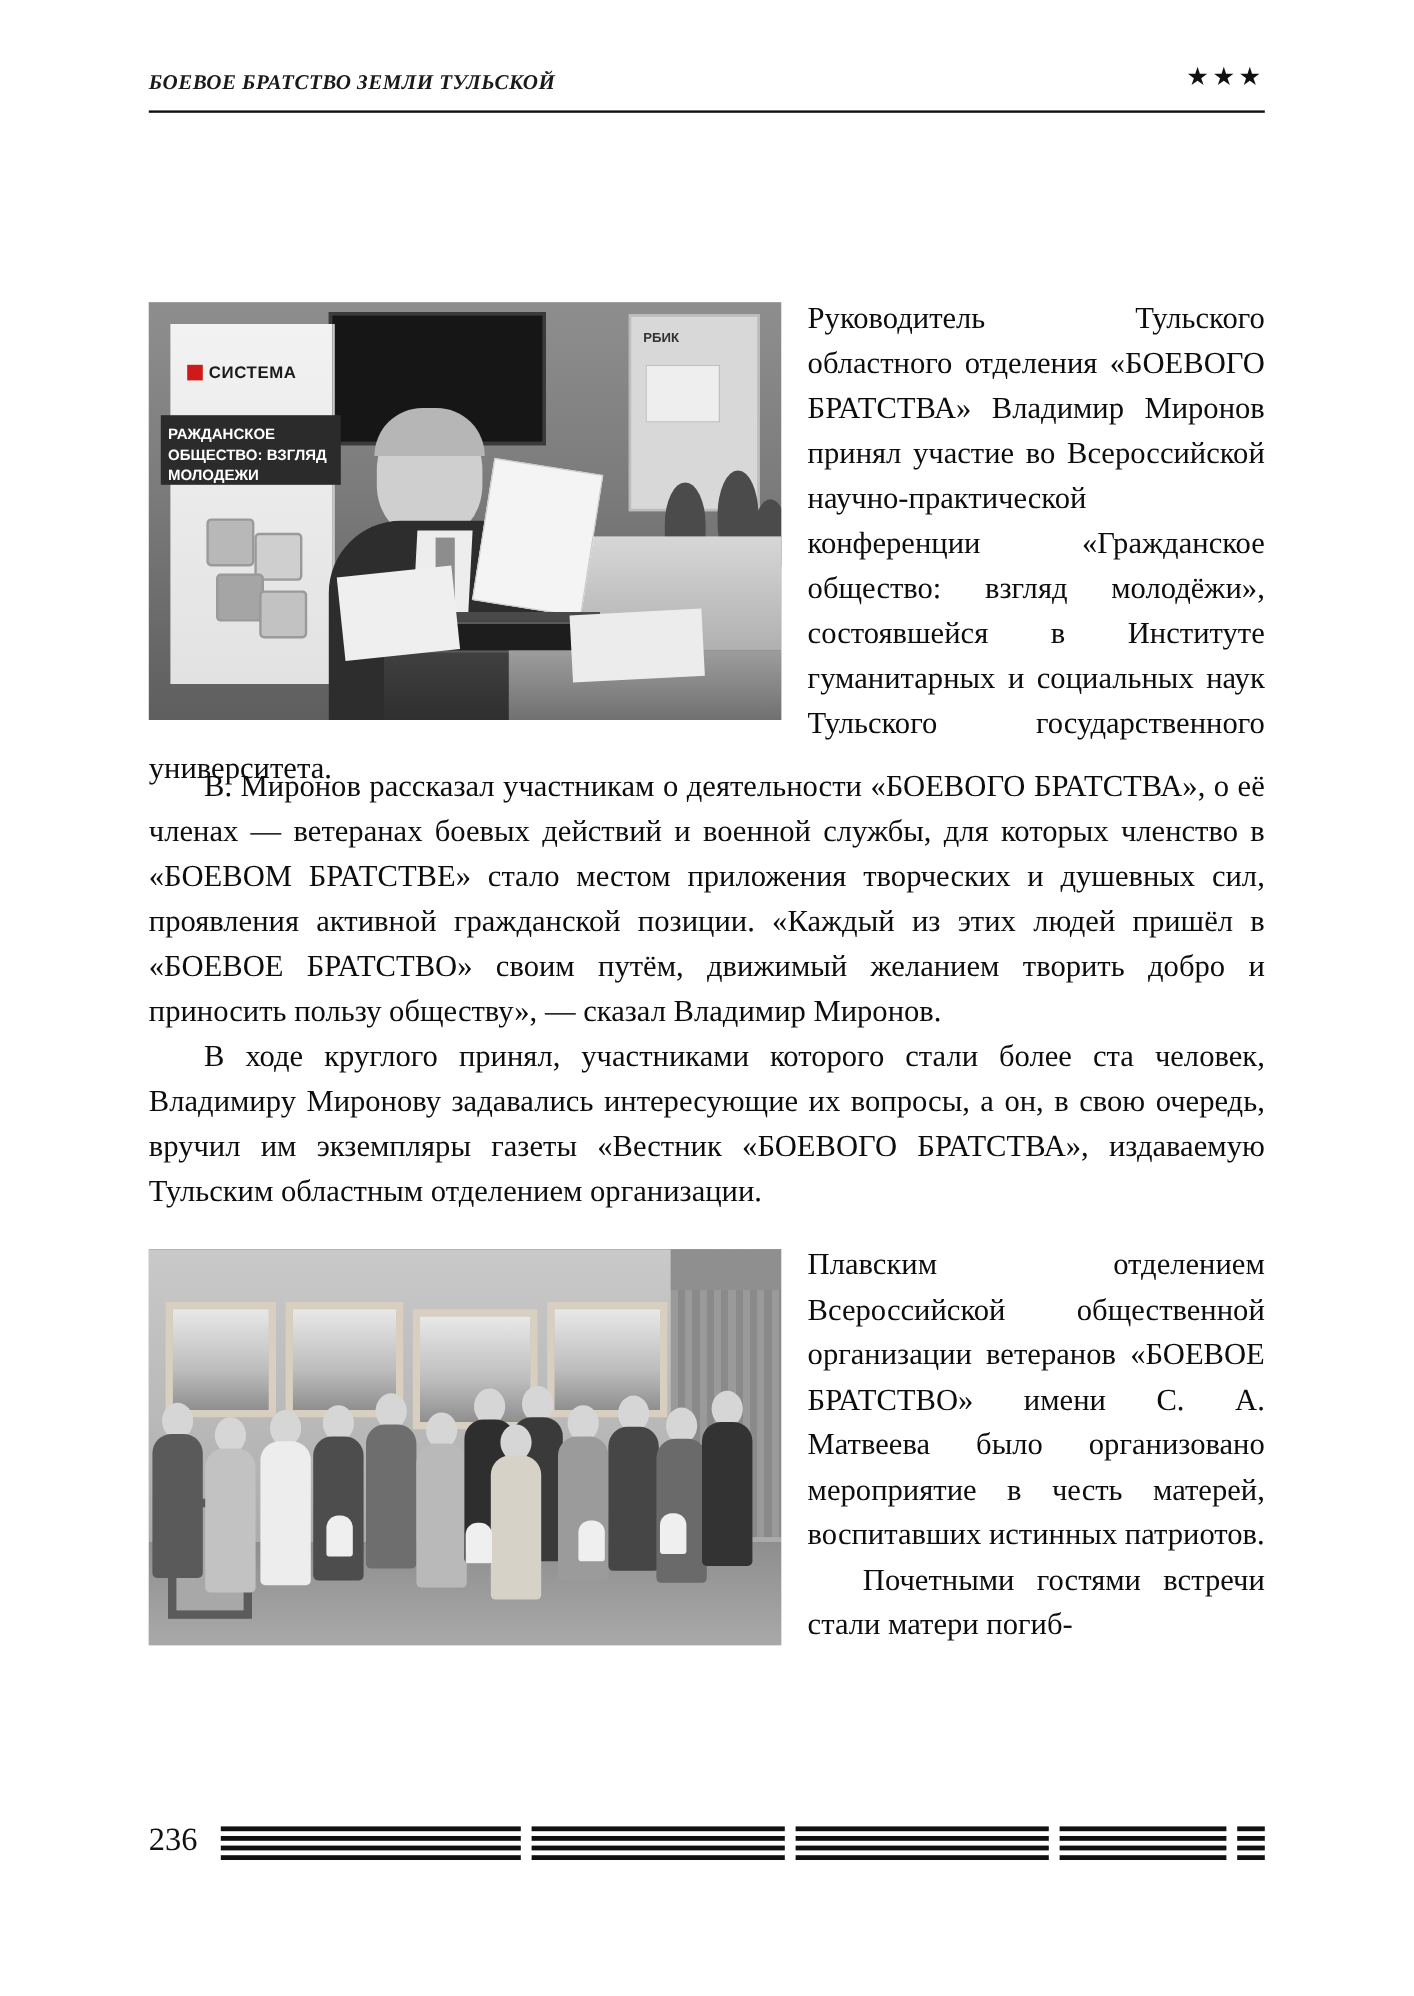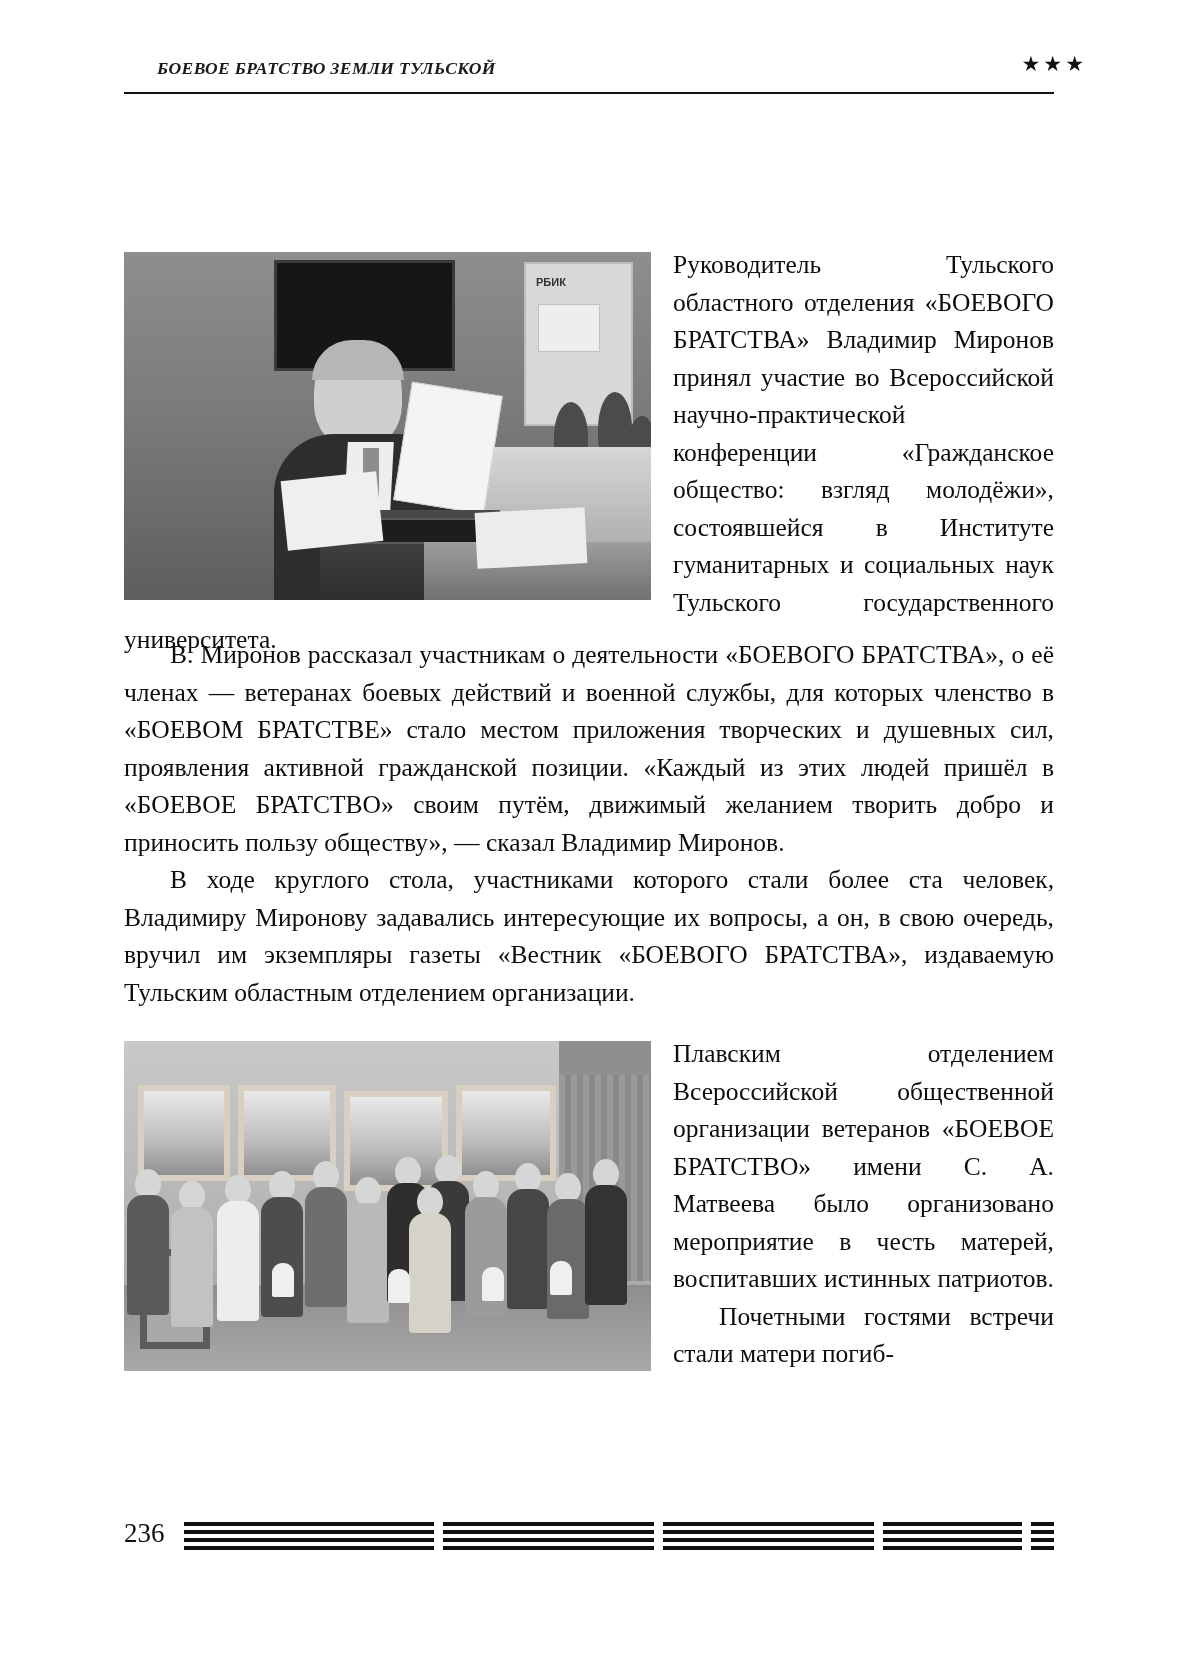--- a/index.html
+++ b/index.html
@@ -21,21 +21,20 @@
     width: 1178px;
     height: 1663px;
   }
   
   .header {
     position: absolute;
     left: 124px;
     top: 58px;
     width: 930px;
     height: 34px;
-    margin-left: 33px;
   }
   .header-title {
     position: absolute;
     left: 0;
     top: 0;
     font-family: "Liberation Serif", serif;
     font-style: italic;
     font-weight: 700;
     font-size: 17.5px;
     letter-spacing: 0.4px;
@@ -354,20 +353,30 @@
   <div class="header-rule"></div>
 
 
   <div class="block1">
     <div class="photo1">
       <div class="p1-wall"></div>
       <div class="p1-screen"></div>
       <div class="p1-door">
         <div class="lbl">РБИК</div>
         <div class="arrow"></div>
+      </div>
+      <div class="p1-banner">
+        <div class="logo"><span class="sq"></span><span>СИСТЕМА</span></div>
+        <div class="strip">РАЖДАНСКОЕ ОБЩЕСТВО: ВЗГЛЯД МОЛОДЕЖИ</div>
+        <div class="puzzle">
+            <i></i>
+            <i></i>
+            <i></i>
+            <i></i>
+          </div>
       </div>
       <div class="p1-audience">
           <i></i>
           <i></i>
           <i></i>
         </div>
       <div class="p1-table"></div>
       <div class="p1-man-head"></div>
       <div class="p1-man-hair"></div>
       <div class="p1-man-body"></div>
@@ -381,21 +390,21 @@
       <div class="p1-deskfront"></div>
       <div class="p1-paper-c"></div>
     </div>
     <div class="block1-text">
       <p>Руководитель Тульского областного отделения «БОЕВОГО БРАТСТВА» Владимир Миронов принял участие во Всероссийской научно-практической конференции «Гражданское общество: взгляд молодёжи», состоявшейся в Институте гуманитарных и социальных наук Тульского государственного университета.</p>
     </div>
   </div>
 
   <div class="para-mid col-text">
     <p>В. Миронов рассказал участникам о деятельности «БОЕВОГО БРАТСТВА», о её членах — ветеранах боевых действий и военной службы, для которых членство в «БОЕВОМ БРАТСТВЕ» стало местом приложения творческих и душевных сил, проявления активной гражданской позиции. «Каждый из этих людей пришёл в «БОЕВОЕ БРАТСТВО» своим путём, движимый желанием творить добро и приносить пользу обществу», — сказал Владимир Миронов.</p>
-    <p>В ходе круглого стола, участниками которого стали более ста человек, Владимиру Миронову задавались интересующие их вопросы, а он, в свою очередь, вручил им экземпляры газеты «Вестник «БОЕВОГО БРАТСТВА», издаваемую Тульским областным отделением организации.</p>
+    <p>В ходе круглого принял, участниками которого стали более ста человек, Владимиру Миронову задавались интересующие их вопросы, а он, в свою очередь, вручил им экземпляры газеты «Вестник «БОЕВОГО БРАТСТВА», издаваемую Тульским областным отделением организации.</p>
   </div>
 
   <div class="block2">
     <div class="photo2">
       <div class="p2-wall"></div>
       <div class="p2-paintings">
           <i></i>
           <i></i>
           <i></i>
           <i></i>

